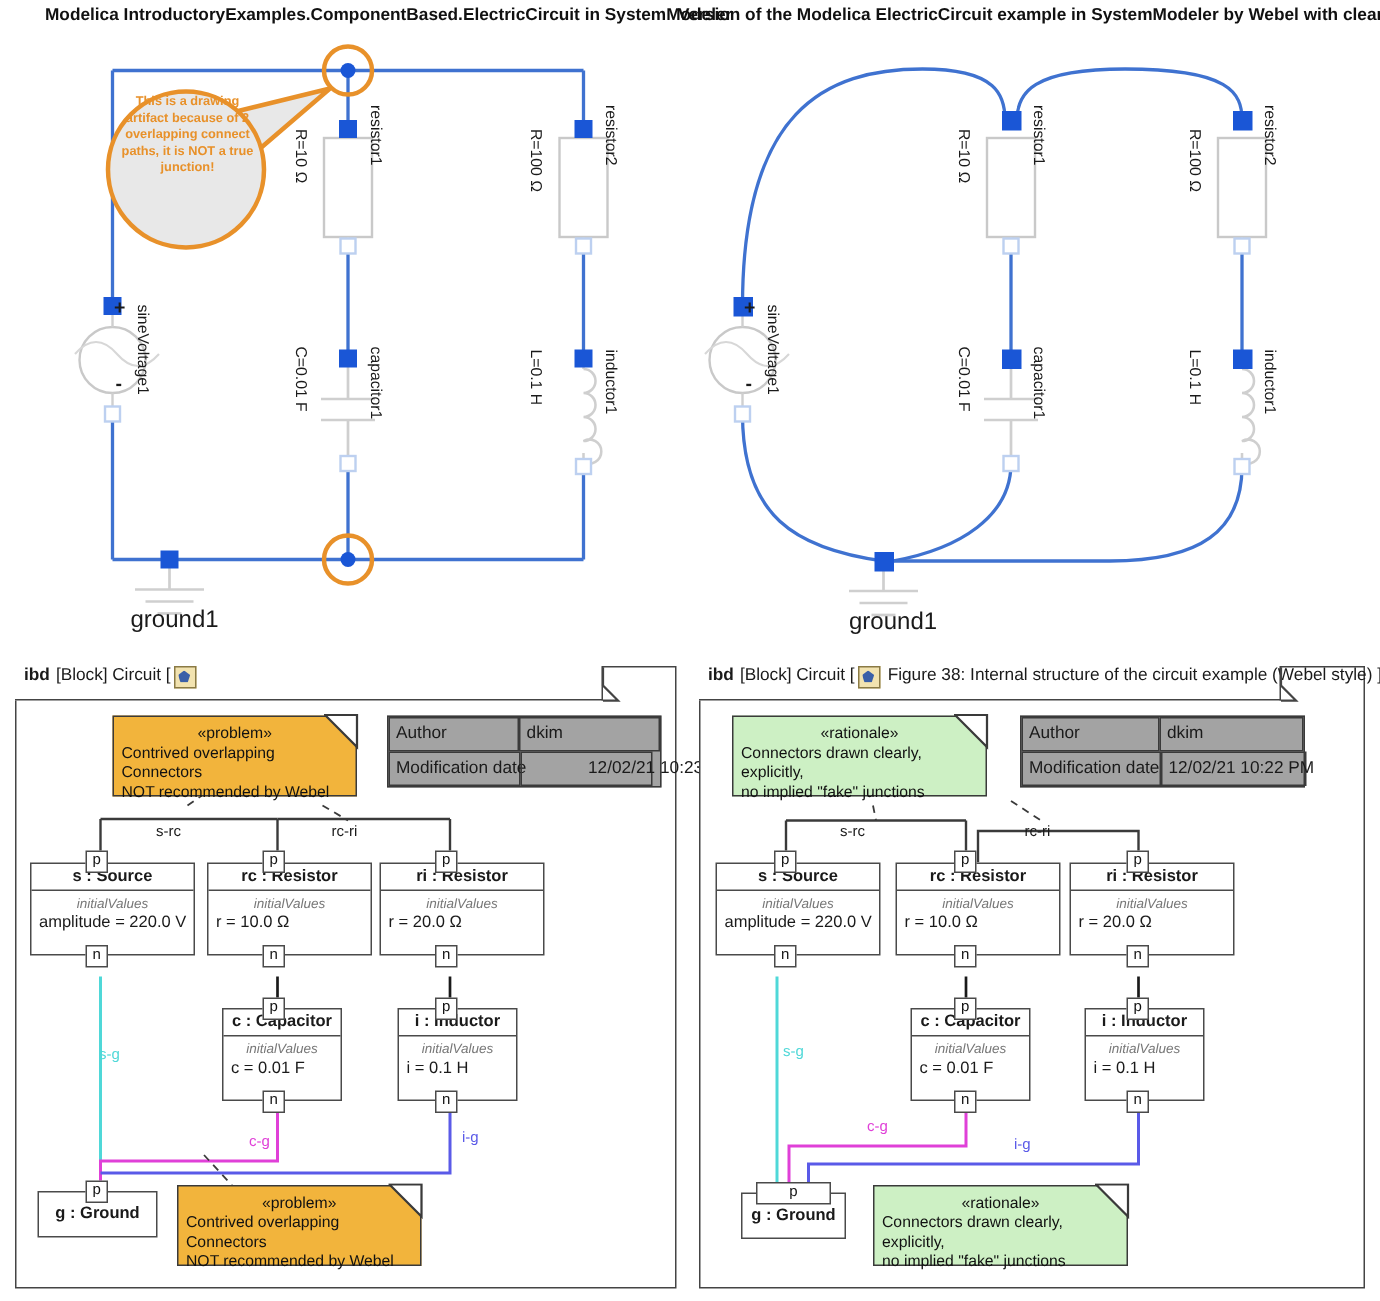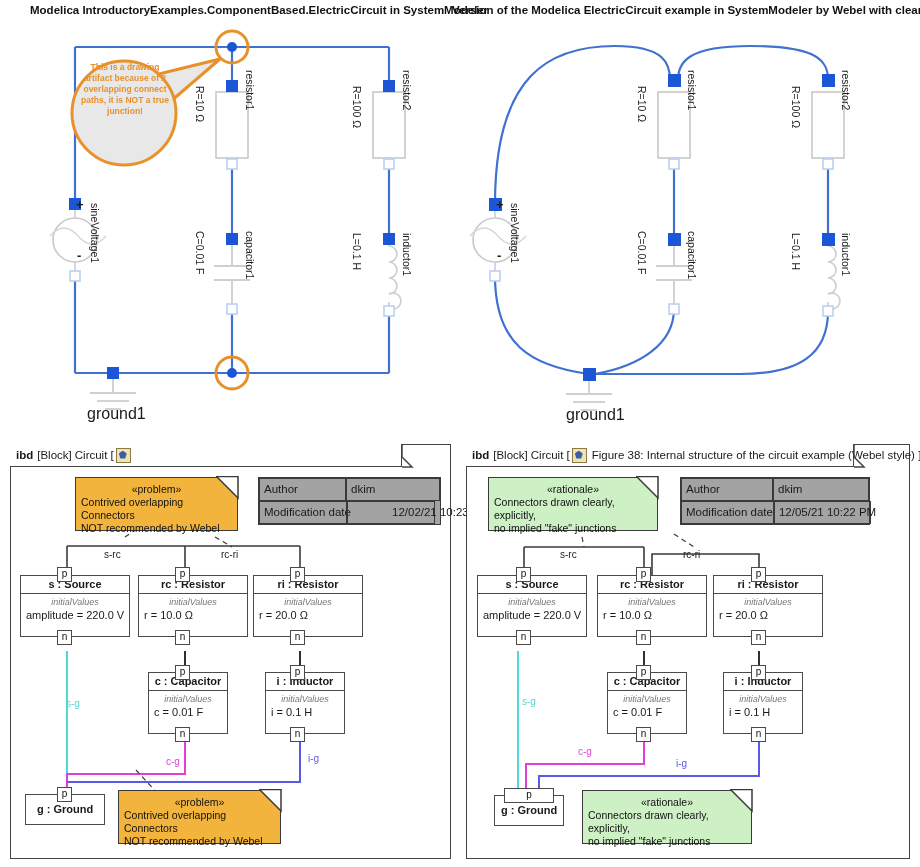--- a/index.html
+++ b/index.html
@@ -5,21 +5,21 @@
   html,body{margin:0;padding:0;background:#ffffff;}
   body{width:920px;height:867px;position:relative;
        font-family:"Liberation Sans","DejaVu Sans",sans-serif;
        color:#1a1a1a;overflow:hidden;}
   .abs{position:absolute;}
   .panel-title{font-size:11.5px;font-weight:bold;color:#111;white-space:nowrap;}
   svg{display:block;}
   .ibd-frame{position:absolute;border:1.5px solid #444;background:#fff;box-sizing:border-box;}
   .ibd-header{position:absolute;left:0;top:0;height:23px;border-right:1.5px solid #444;
               border-bottom:1.5px solid #444;background:#fff;box-sizing:border-box;
-              display:flex;align-items:center;padding:0 6px;font-size:11.5px;white-space:nowrap;}
+              display:flex;padding:0 6px;font-size:11.5px;white-space:nowrap;}
   .ibd-header .kw{font-weight:bold;margin-right:4px;}
   .ibd-header .blk{margin-right:3px;}
   .hdr-icon{width:13px;height:13px;margin:0 5px 0 2px;background:#f2e3b0;
             border:1px solid #8a7a45;position:relative;flex:0 0 auto;}
   .hdr-icon:before{content:"";position:absolute;left:2px;top:2px;width:8px;height:8px;
                    background:#3a5fa8;clip-path:polygon(50% 0,100% 38%,80% 100%,20% 100%,0 38%);}
   .note{position:absolute;box-sizing:border-box;font-size:10.5px;line-height:13px;color:#111;}
   .note .stereo{text-align:center;display:block;}
   .note .body{display:block;}
   .part{position:absolute;border:1.5px solid #4a4a4a;background:#fff;box-sizing:border-box;}
@@ -394,21 +394,21 @@
   <path d="M0.5,0.5 L22,22 L22,0.5 Z" fill="#fff" stroke="#3a3a3a" stroke-width="1.5"></path>
 </svg>
 
 <div class="tbl" style="left:680px;top:477px;width:190px;height:48px;">
   <div class="row">
     <div class="c" style="width:93px;">Author</div>
     <div class="c" style="width:97px;">dkim</div>
   </div>
   <div class="row">
     <div class="c" style="width:93px;">Modification date</div>
-    <div class="c" style="width:97px;">12/05/21 10:22 PM</div>
+    <div class="c" style="width:97px;">12/02/21 10:22 PM</div>
   </div>
 </div>
 
 <div class="conn-lbl" style="left:560px;top:549px;">s-rc</div>
 <div class="conn-lbl" style="left:683px;top:549px;">rc-ri</div>
 <div class="conn-lbl" style="left:522px;top:696px;color:#4fd8d8;">s-g</div>
 <div class="conn-lbl" style="left:578px;top:746px;color:#e040d8;">c-g</div>
 <div class="conn-lbl" style="left:676px;top:758px;color:#5a5ae8;">i-g</div>
 
 <div class="part" style="left:477px;top:575px;width:110px;height:62px;">

